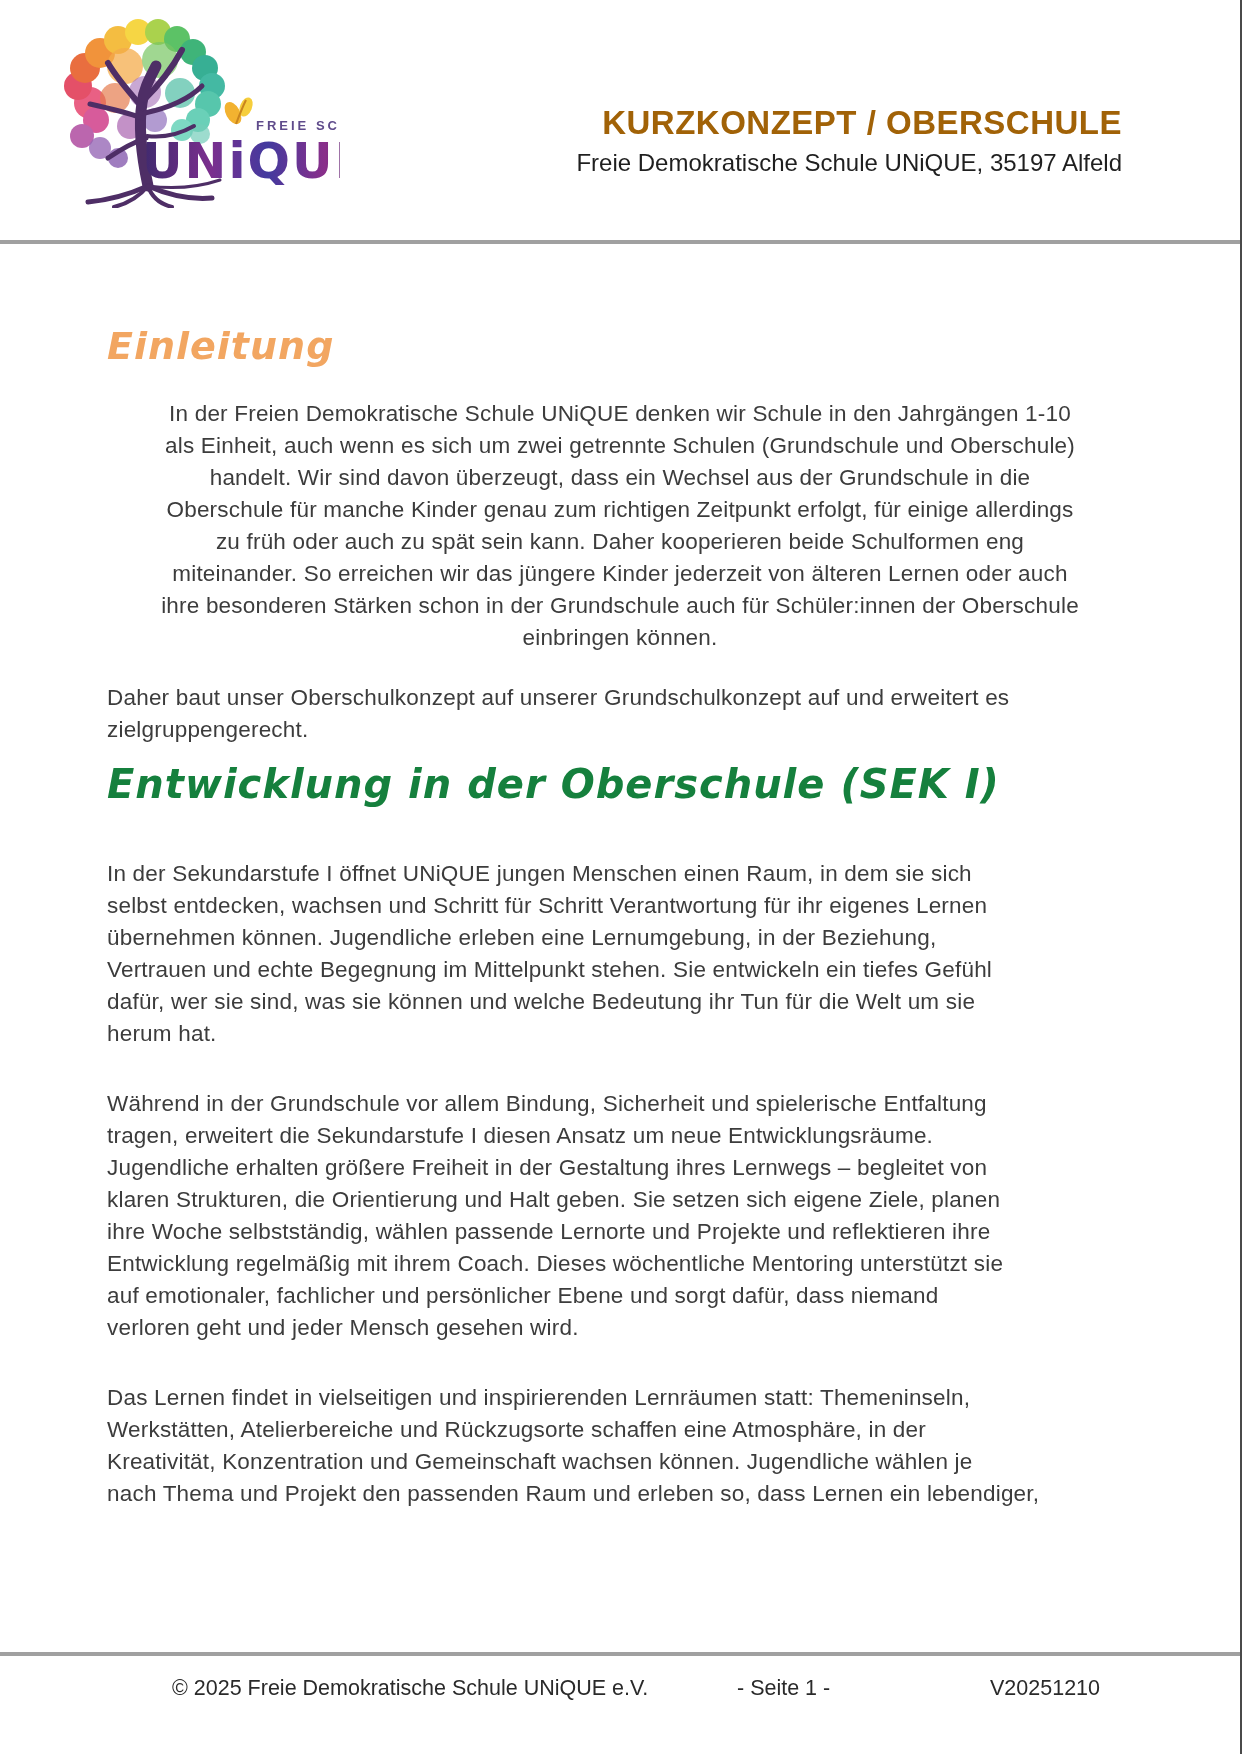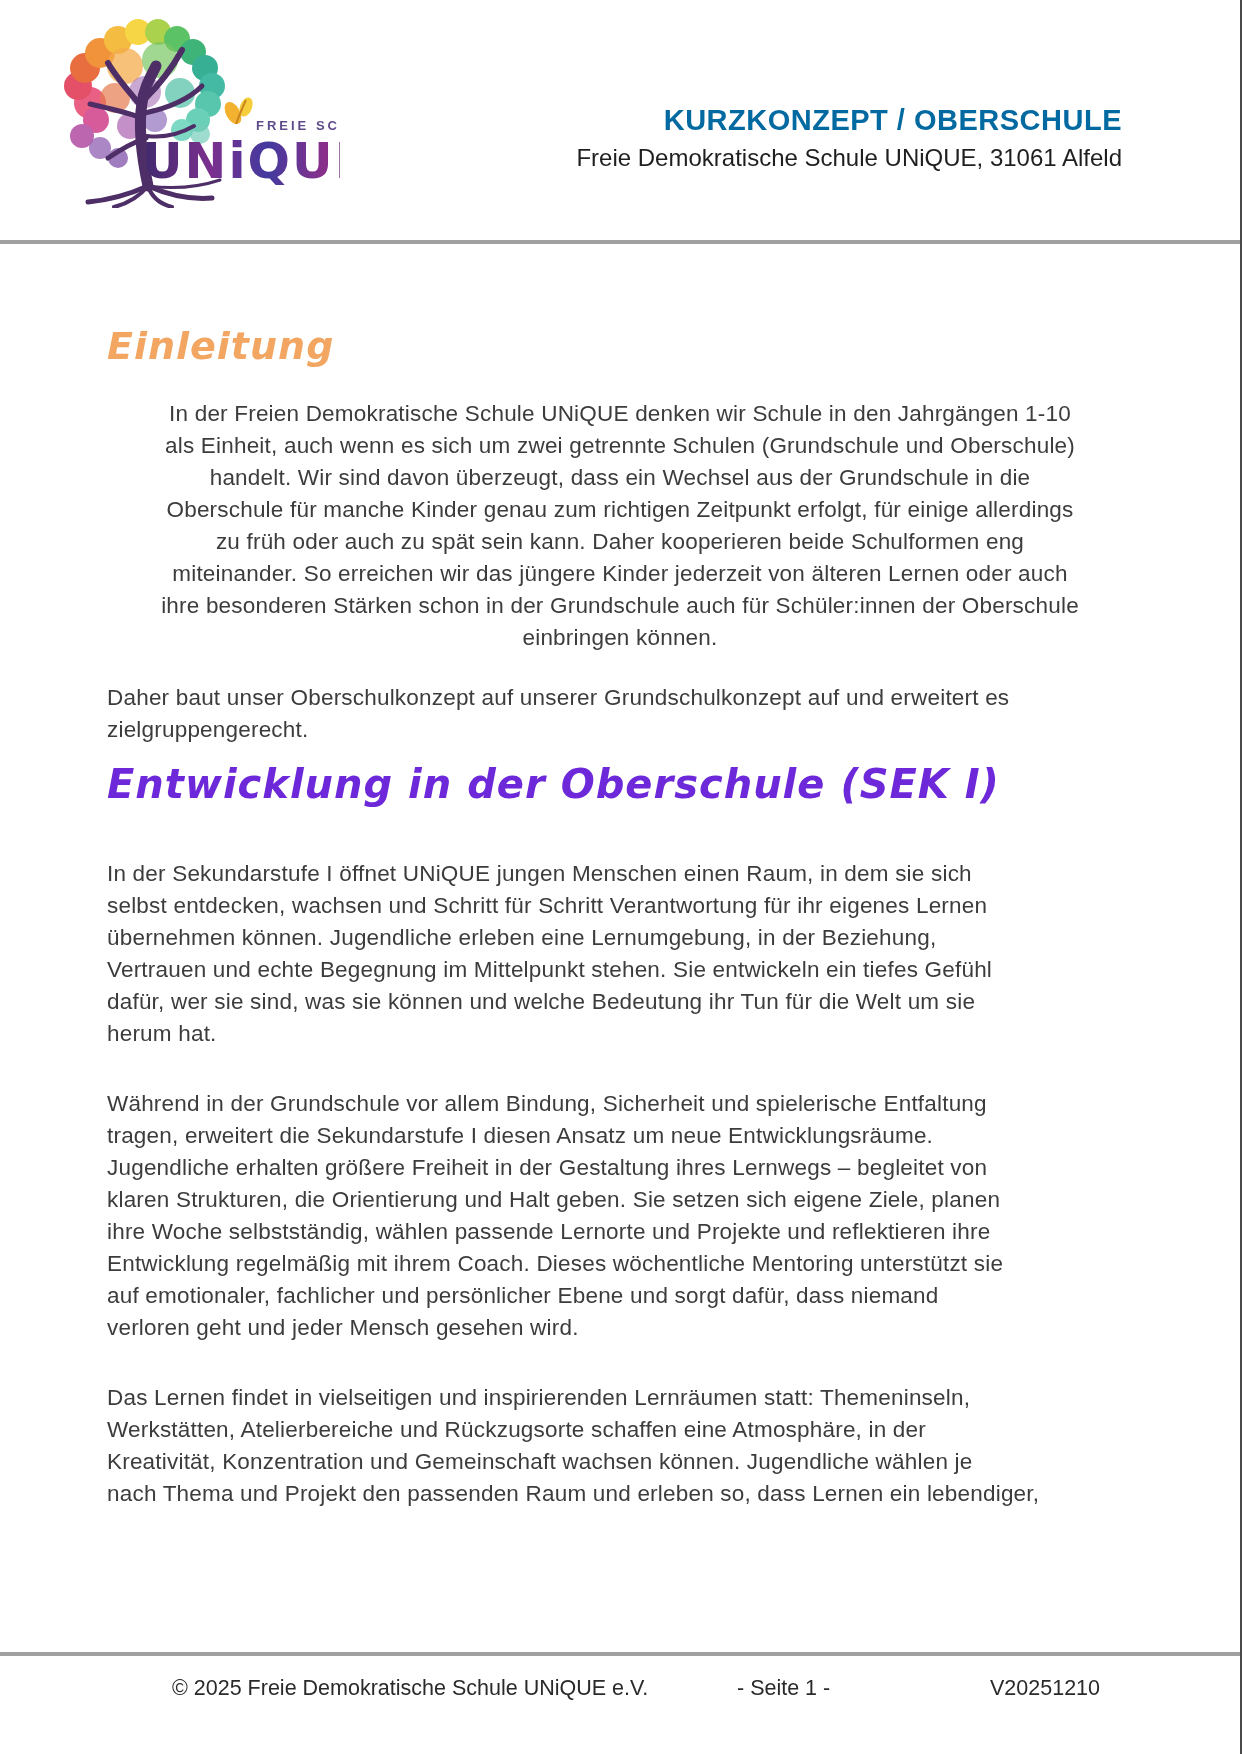--- a/index.html
+++ b/index.html
@@ -13,37 +13,37 @@
     font-family:"Liberation Sans", sans-serif;
     color:#3c3c3c;
   }
   
   #header { position:relative; width:100%; height:244px; }
   #logo-wrap { position:absolute; left:30px; top:8px; width:310px; height:200px; }
   #header-text {
     position:absolute; right:118px; top:104px; text-align:right;
   }
   .doc-title {
-    font-size:29px; font-weight:bold; color:#0369a1; letter-spacing:0.5px;
+    font-size:33px; font-weight:bold; color:#a16207; letter-spacing:0.5px;
   }
   .doc-subtitle {
     font-size:24px; color:#1f1f1f; margin-top:7px;
   }
   .rule {
     position:absolute; left:0; right:0; bottom:0; height:4px; background:#a0a0a0;
   }
   
   #content { padding:0 107px; }
   .sec-heading {
     font-family:"DejaVu Sans", sans-serif;
     font-style:italic; font-weight:700;
     font-size:38px; line-height:52px; letter-spacing:1px;
   }
   .h-orange { color:#f2a661; margin-top:76px; }
-  .h-blue   { color:#6d28d9; margin-top:12px; font-size:40px; }
+  .h-blue   { color:#15803d; margin-top:12px; font-size:40px; }
   .h-pink   { color:#af5585; margin-top:44px; }
   .para {
     font-size:22.5px; line-height:32px; color:#3c3c3c;
     white-space:pre-line; letter-spacing:0.2px;
   }
   .p-a { margin-top:26px;text-align:center; }
   .p-b { margin-top:28px; }
   .p-c { margin-top:48px; }
   .p-d { margin-top:38px; }
   
@@ -132,21 +132,21 @@
           <path d="M206,116 C209,108 212,100 216,92" stroke="#c9841e" stroke-width="2" fill="none"></path>
         </g>
 
         <text x="226" y="122" class="logo-small-text">FREIE SCHULE</text>
         <text x="112" y="170" class="logo-big-text" fill="url(#gradU)">UNiQUE</text>
       </svg>
     </div>
 
     <div id="header-text">
       <div class="doc-title">KURZKONZEPT / OBERSCHULE</div>
-      <div class="doc-subtitle">Freie Demokratische Schule UNiQUE, 31061 Alfeld</div>
+      <div class="doc-subtitle">Freie Demokratische Schule UNiQUE, 35197 Alfeld</div>
     </div>
 
     <div class="rule"></div>
   </div>
 
   <div id="content">
 
     <div class="sec-heading h-orange">Einleitung</div>
     <div class="para p-a">In der Freien Demokratische Schule UNiQUE denken wir Schule in den Jahrgängen 1-10
 als Einheit, auch wenn es sich um zwei getrennte Schulen (Grundschule und Oberschule)

